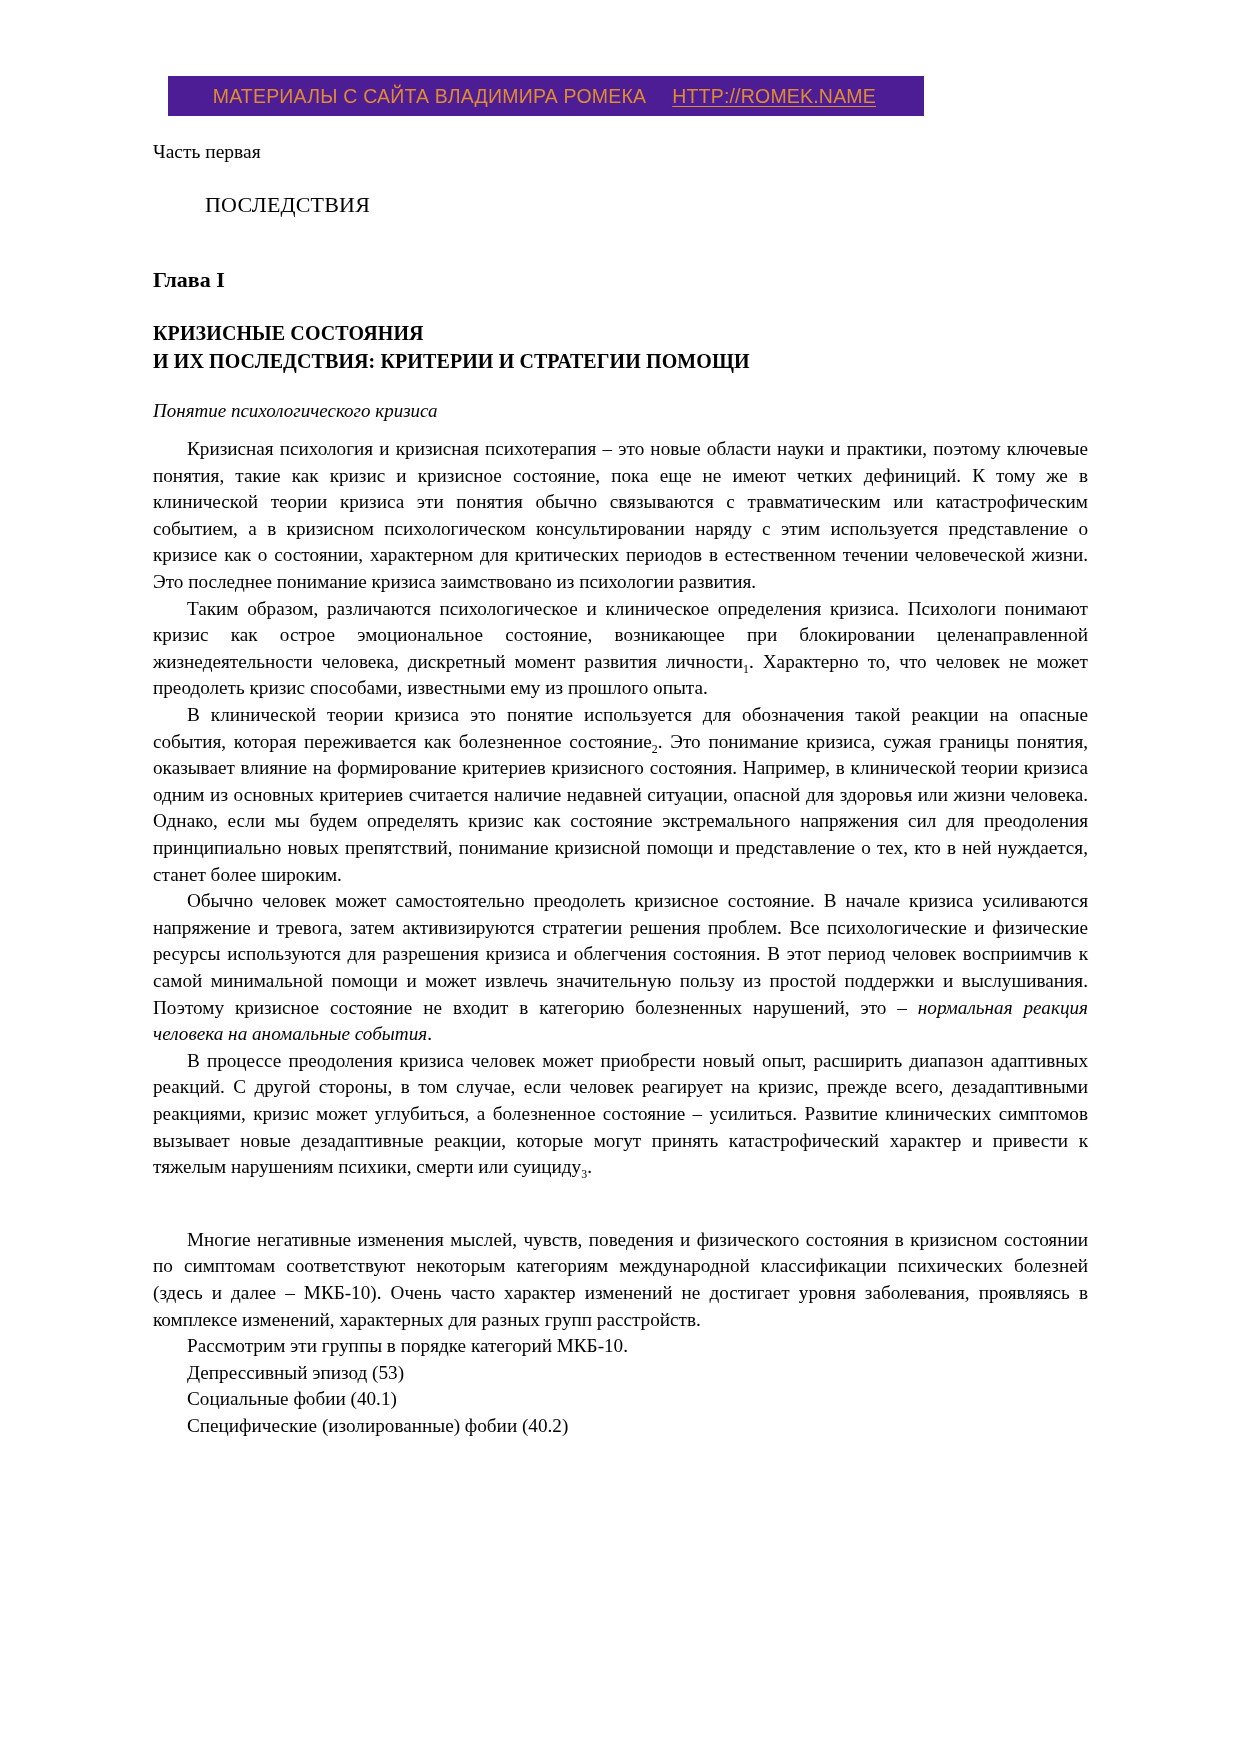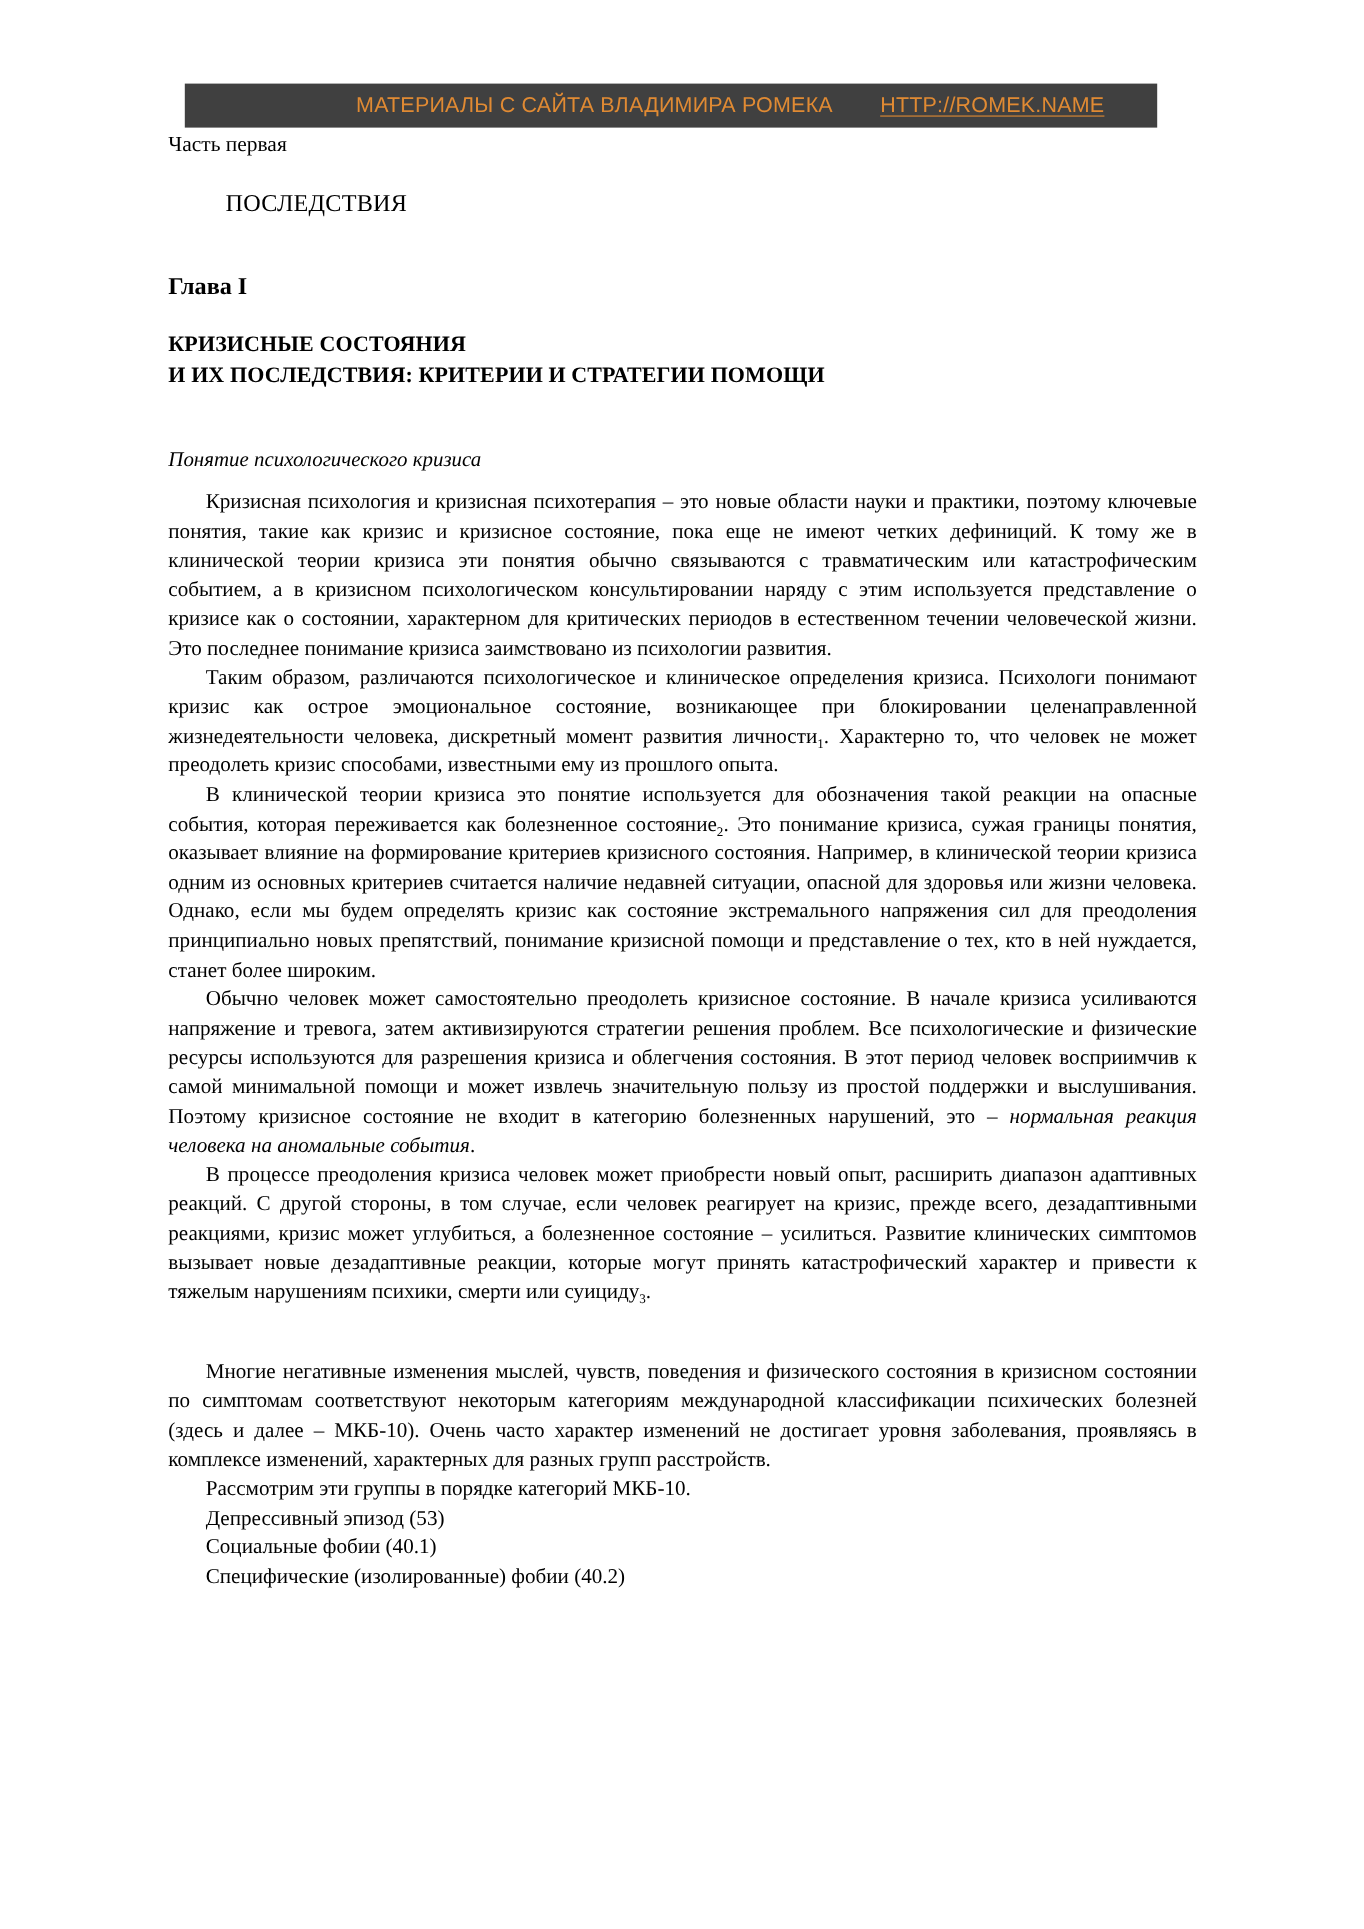--- a/index.html
+++ b/index.html
@@ -22,29 +22,28 @@
     width: 1240px;
     height: 1754px;
     box-sizing: border-box;
   }
 
   
   .watermark-banner {
     position: absolute;
     left: 168px;
     top: 76px;
-    width: 884px;
+    width: 756px;
     height: 40px;
-    background: #404040;
+    background: #4c1d95;
     display: flex;
     align-items: center;
     justify-content: flex-end;
     box-sizing: border-box;
     padding-right: 48px;
-    gap: 17px;
   }
   .watermark-text {
     font-family: "Liberation Sans", "DejaVu Sans", sans-serif;
     font-size: 19.5px;
     letter-spacing: 0.2px;
     color: #e08a33;
     white-space: nowrap;
   }
   .watermark-link {
     font-family: "Liberation Sans", "DejaVu Sans", sans-serif;
@@ -55,21 +54,21 @@
     text-underline-offset: 3px;
     white-space: nowrap;
     margin-left: 26px;
     cursor: pointer;
   }
 
   
   .content {
     position: absolute;
     left: 153px;
-    top: 120px;
+    top: 140px;
     width: 935px;
   }
 
   .part-label {
     font-size: 19.5px;
     line-height: 1.25;
     margin: 0 0 26px 0;
   }
 
   .doc-title {
@@ -105,21 +104,21 @@
   .section-title {
     margin: 34px 0 0 0;
     font-size: 19px;
     font-weight: bold;
     font-style: italic;
     text-align: center;
     line-height: 1.3;
   }
 
   .subhead {
-    margin: 52px 0 0 0;
+    margin: 24px 0 0 0;
     font-size: 19px;
     font-style: italic;
     line-height: 1.3;
   }
   .subhead .sub-line {
     display: block;
   }
 
   .body-block {
     margin-top: 12px;

